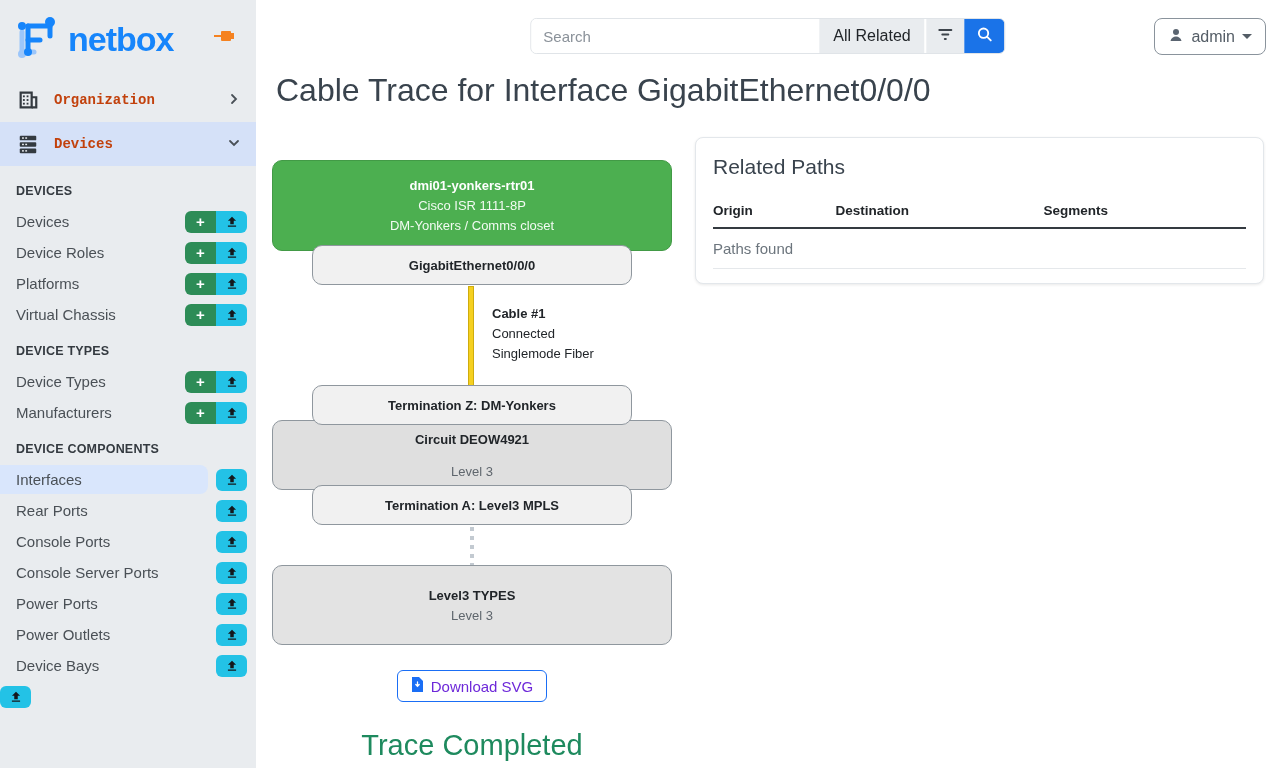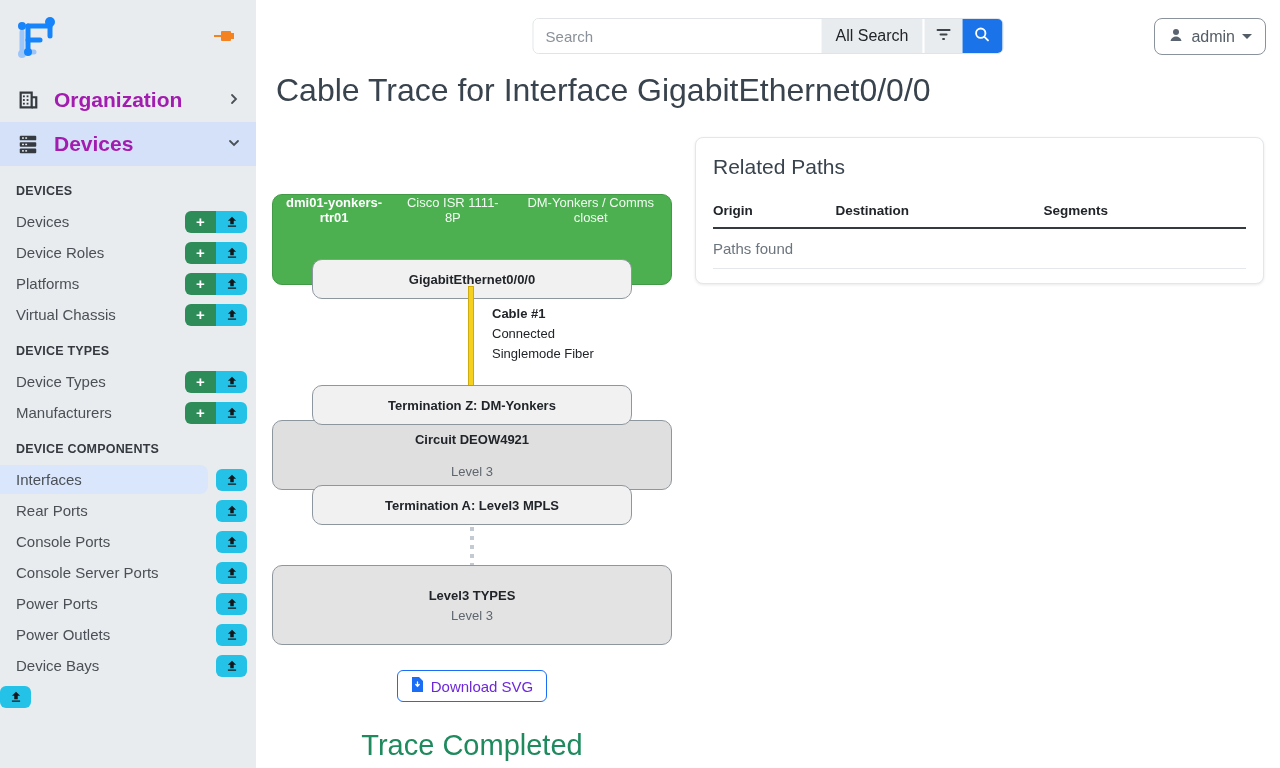--- a/index.html
+++ b/index.html
@@ -9,21 +9,21 @@
   
   .sidebar { width:256px; height:768px; background:#e9ecef; flex-shrink:0; display:flex; flex-direction:column; }
   .logo-row { height:78px; display:flex; align-items:center; padding:0 14px; position:relative; }
   .logo-mark { margin-right:8px; }
   .logo-text { font-size:34px; font-weight:700; color:#1685fb; letter-spacing:-1px; }
   .pin-btn { position:absolute; right:20px; top:28px; cursor:pointer; }
 
   .nav-row { height:44px; display:flex; align-items:center; padding:0 16px; cursor:pointer; }
   .nav-row.active { background:#d5e1f8; }
   .nav-ico { width:24px; height:24px; margin-right:14px; display:flex; align-items:center; justify-content:center; }
-  .nav-label { font-size:21px; font-weight:700; color:#a21caf; flex:1; }
+  .nav-label { font-size:14px; font-weight:700; color:#c2410c; flex:1;font-family:Liberation Mono, monospace; }
   .nav-chevron { color:#495057; }
 
   .side-scroll { flex:1; overflow:hidden; padding-top:12px; }
   .section-title { font-size:12.5px; font-weight:700; color:#343a40; padding:6px 16px 8px 16px; letter-spacing:.2px; }
   .side-item { height:31px; display:flex; align-items:center; margin-right:9px; }
   .side-item .lab-wrap { flex:1; height:29px; display:flex; align-items:center; padding-left:16px; cursor:pointer; }
   .side-item.active .lab-wrap { background:#d9e6fc; border-radius:0 8px 8px 0; margin-right:8px; }
   .side-item .lab { font-size:15px; color:#4a5056; }
   .btn-group { display:flex; }
   .mini-btn { width:31px; height:22px; border:none; display:flex; align-items:center; justify-content:center; cursor:pointer; }
@@ -45,24 +45,24 @@
   .caret-down { width:0; height:0; border-left:5px solid transparent; border-right:5px solid transparent; border-top:5px solid #545d66; }
 
   .page-title { font-size:32px; font-weight:400; color:#39434d; margin:19px 20px 0 20px; white-space:nowrap; }
 
   .content { display:flex; padding:28px 16px 0 16px; gap:23px; align-items:flex-start; }
 
   
   .trace-col { width:400px; flex-shrink:0; }
   .trace-canvas { position:relative; width:400px; height:485px; margin-top:23px; }
   .tbox { position:absolute; border-radius:10px; text-align:center; font-size:13px; }
-  .dev-box { top:0; left:0; width:400px; height:91px; background:#4caf50; border:1px solid #429a46; display:flex; justify-content:center; gap:5px; cursor:pointer;margin-top:34px; }
+  .dev-box { top:0; left:0; width:400px; height:91px; background:#4caf50; border:1px solid #429a46; display:flex; flex-direction:column; justify-content:center; gap:5px; cursor:pointer; }
   .dev-name { color:#fff; font-weight:700; }
   .dev-sub { color:#f2fbf2; cursor:pointer; }
-  .iface-box { top:99px; left:40px; width:320px; height:40px; background:#f1f1f1; border:1px solid #8f979e; display:flex; align-items:center; justify-content:center; font-weight:700; color:#212529; cursor:pointer; }
+  .iface-box { top:85px; left:40px; width:320px; height:40px; background:#f1f1f1; border:1px solid #8f979e; display:flex; align-items:center; justify-content:center; font-weight:700; color:#212529; cursor:pointer; }
   .cable-line { position:absolute; top:126px; left:196px; width:6px; height:100px; background:#f5d020; border:1px solid #cfac0e; }
   .cable-labels { position:absolute; top:144px; left:220px; text-align:left; font-size:13px; color:#212529; line-height:20px; }
   .cable-name { font-weight:700; }
   .term-box { left:40px; width:320px; height:40px; background:#f1f1f1; border:1px solid #8f979e; display:flex; align-items:center; justify-content:center; font-weight:700; color:#212529; cursor:pointer; z-index:2; }
   .termz { top:225px;justify-content:center; } .terma { top:325px; }
   .circuit-box { top:260px; left:0; width:400px; height:70px; background:#dfdfdf; border:1px solid #8f979e; display:flex; flex-direction:column; justify-content:center; gap:17px; cursor:pointer; z-index:1; }
   .box-title { font-weight:700; color:#212529; }
   .box-sub { color:#5f666d; }
   .dots { position:absolute; top:367px; left:198px; width:4px; height:38px; background:repeating-linear-gradient(to bottom,#c3cad1 0 4px, transparent 4px 9px); }
   .pn-box { top:405px; left:0; width:400px; height:80px; background:#e3e3e3; border:1px solid #8f979e; display:flex; flex-direction:column; justify-content:center; gap:5px; cursor:pointer; }
@@ -95,20 +95,21 @@
           <line x1="14" y1="12" x2="36" y2="12"></line>
           <line x1="14" y1="12" x2="14" y2="34"></line>
           <line x1="36" y1="12" x2="36" y2="22"></line>
           <line x1="14" y1="26" x2="26" y2="26"></line>
         </g>
         <circle cx="36" cy="8" r="5" fill="#1685fb"></circle>
         <circle cx="8" cy="12" r="4" fill="#1685fb"></circle>
         <circle cx="14" cy="38" r="4" fill="#1685fb"></circle>
       </svg>
     </span>
+    <span class="logo-text">netbox</span>
     <span class="pin-btn">
       <svg width="22" height="16" viewBox="0 0 22 16">
         <rect x="0" y="7" width="7" height="2" fill="#f58220"></rect>
         <rect x="7" y="3" width="10" height="10" rx="1" fill="#f58220"></rect>
         <rect x="17" y="5" width="3" height="6" fill="#f58220"></rect>
       </svg>
     </span>
   </div>
 
   <div class="nav-row">
@@ -322,21 +323,21 @@
     </div>
   </div>
 </div>
 
 <div class="main">
 
   <div class="topbar">
     <div class="search-group">
       <input class="search-input" placeholder="Search" style="">
       <div class="scope-seg">
-        <span>All Search</span>
+        <span>All Related</span>
       </div>
       <div class="filter-seg">
         <span>
           <svg width="16" height="14" viewBox="0 0 16 14">
             <rect x="1" y="2" width="14" height="2" rx="1" fill="#3d444b"></rect>
             <rect x="4" y="6.5" width="8" height="2" rx="1" fill="#3d444b"></rect>
             <rect x="6.5" y="11" width="3" height="2" rx="1" fill="#3d444b"></rect>
           </svg>
         </span>
       </div>

